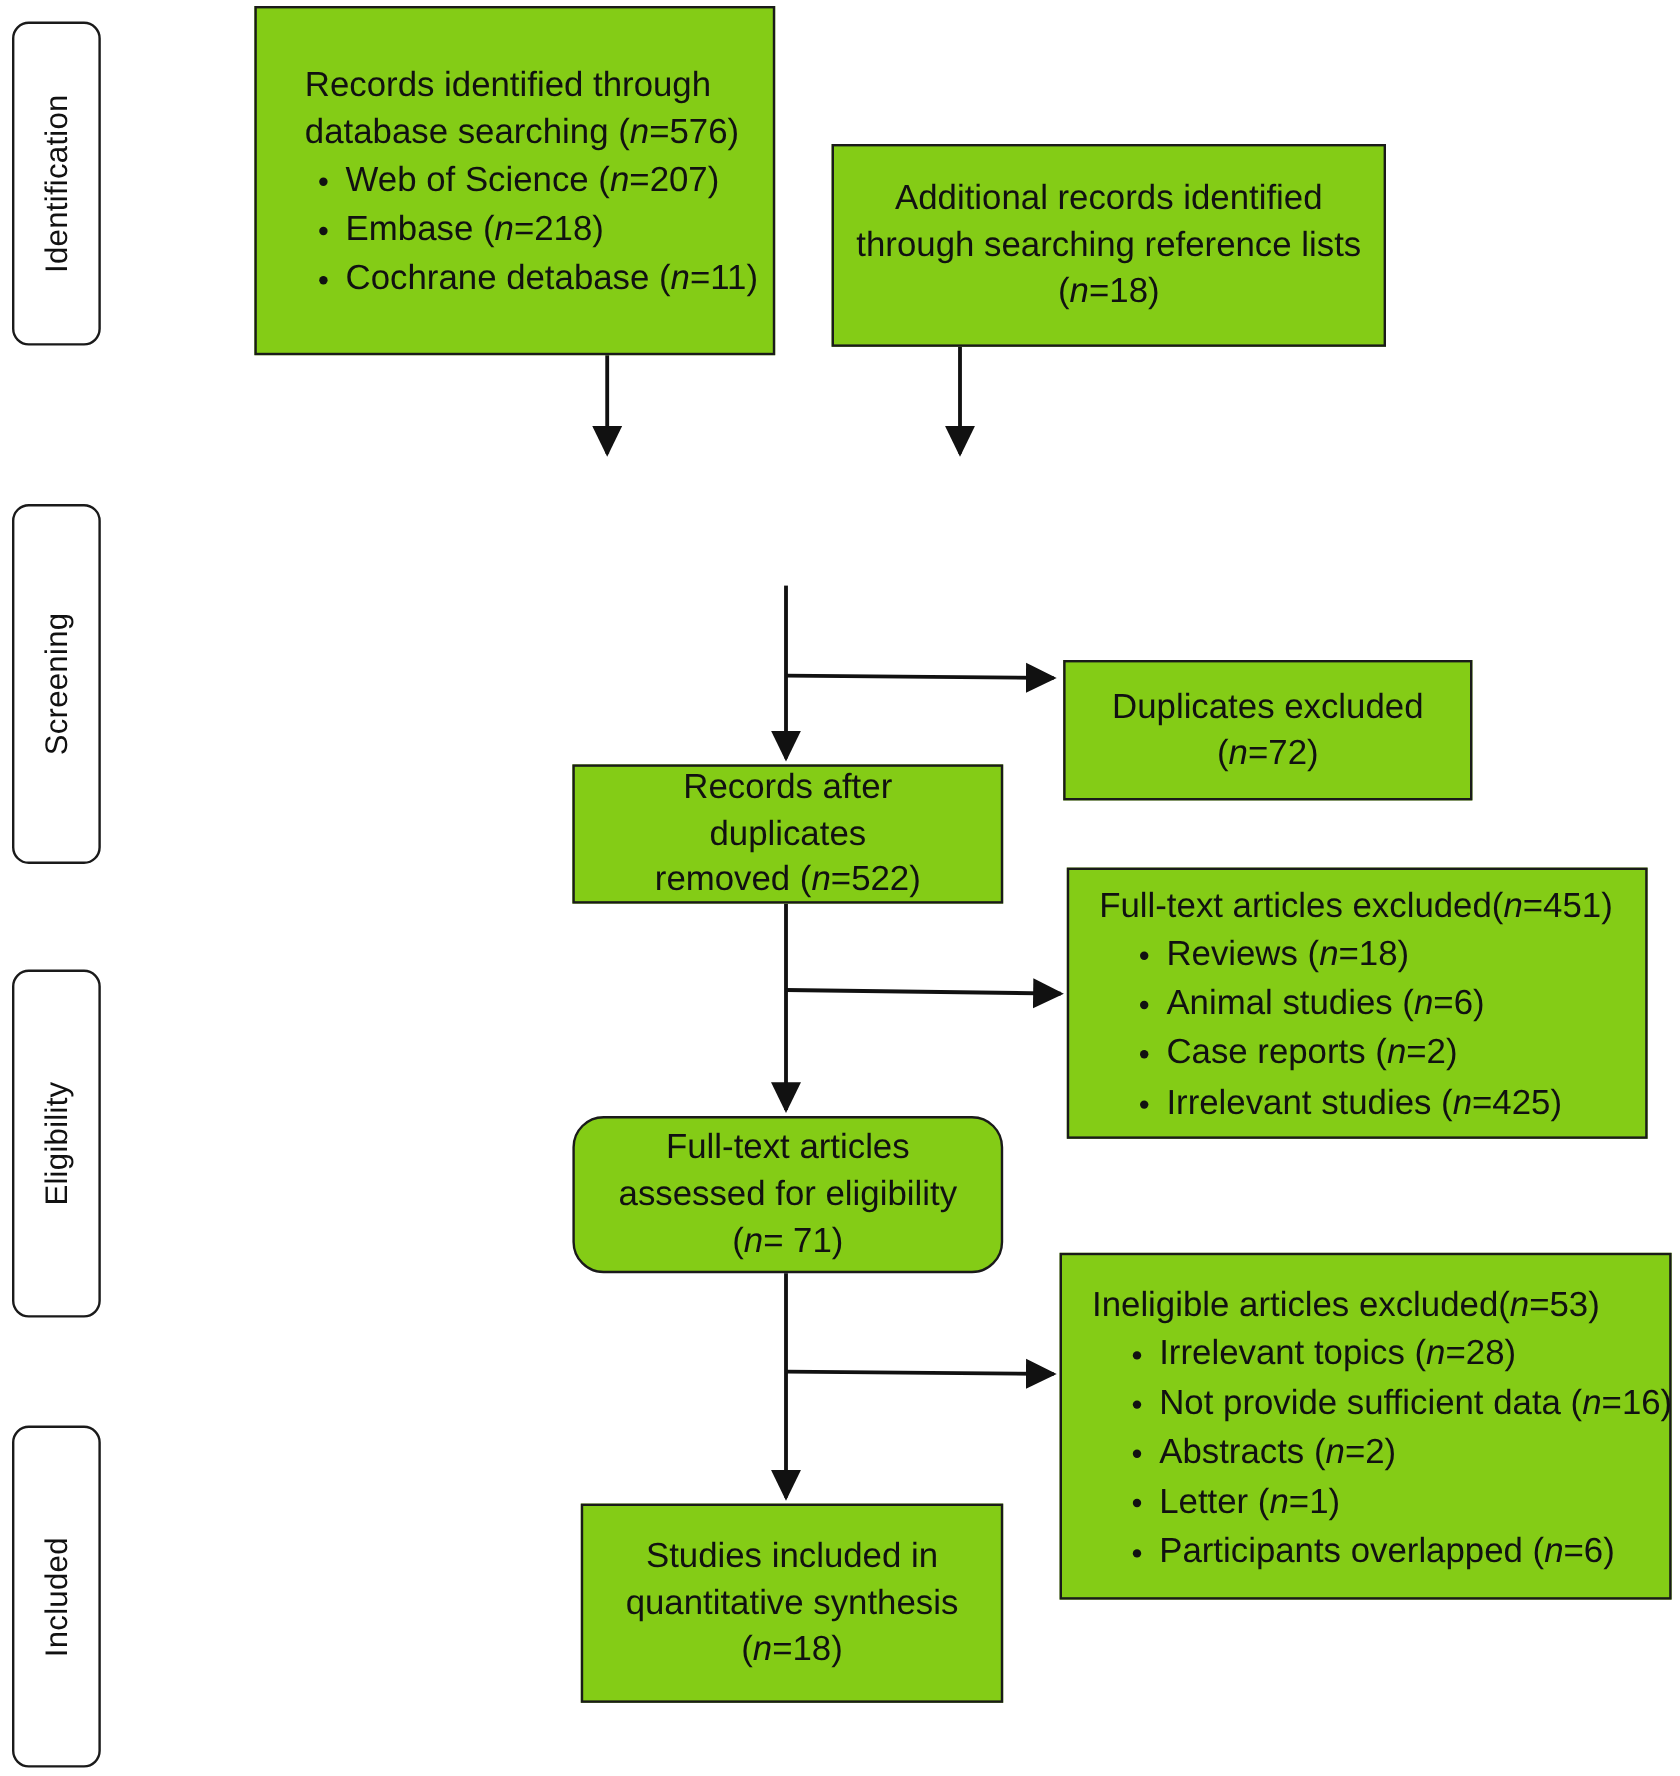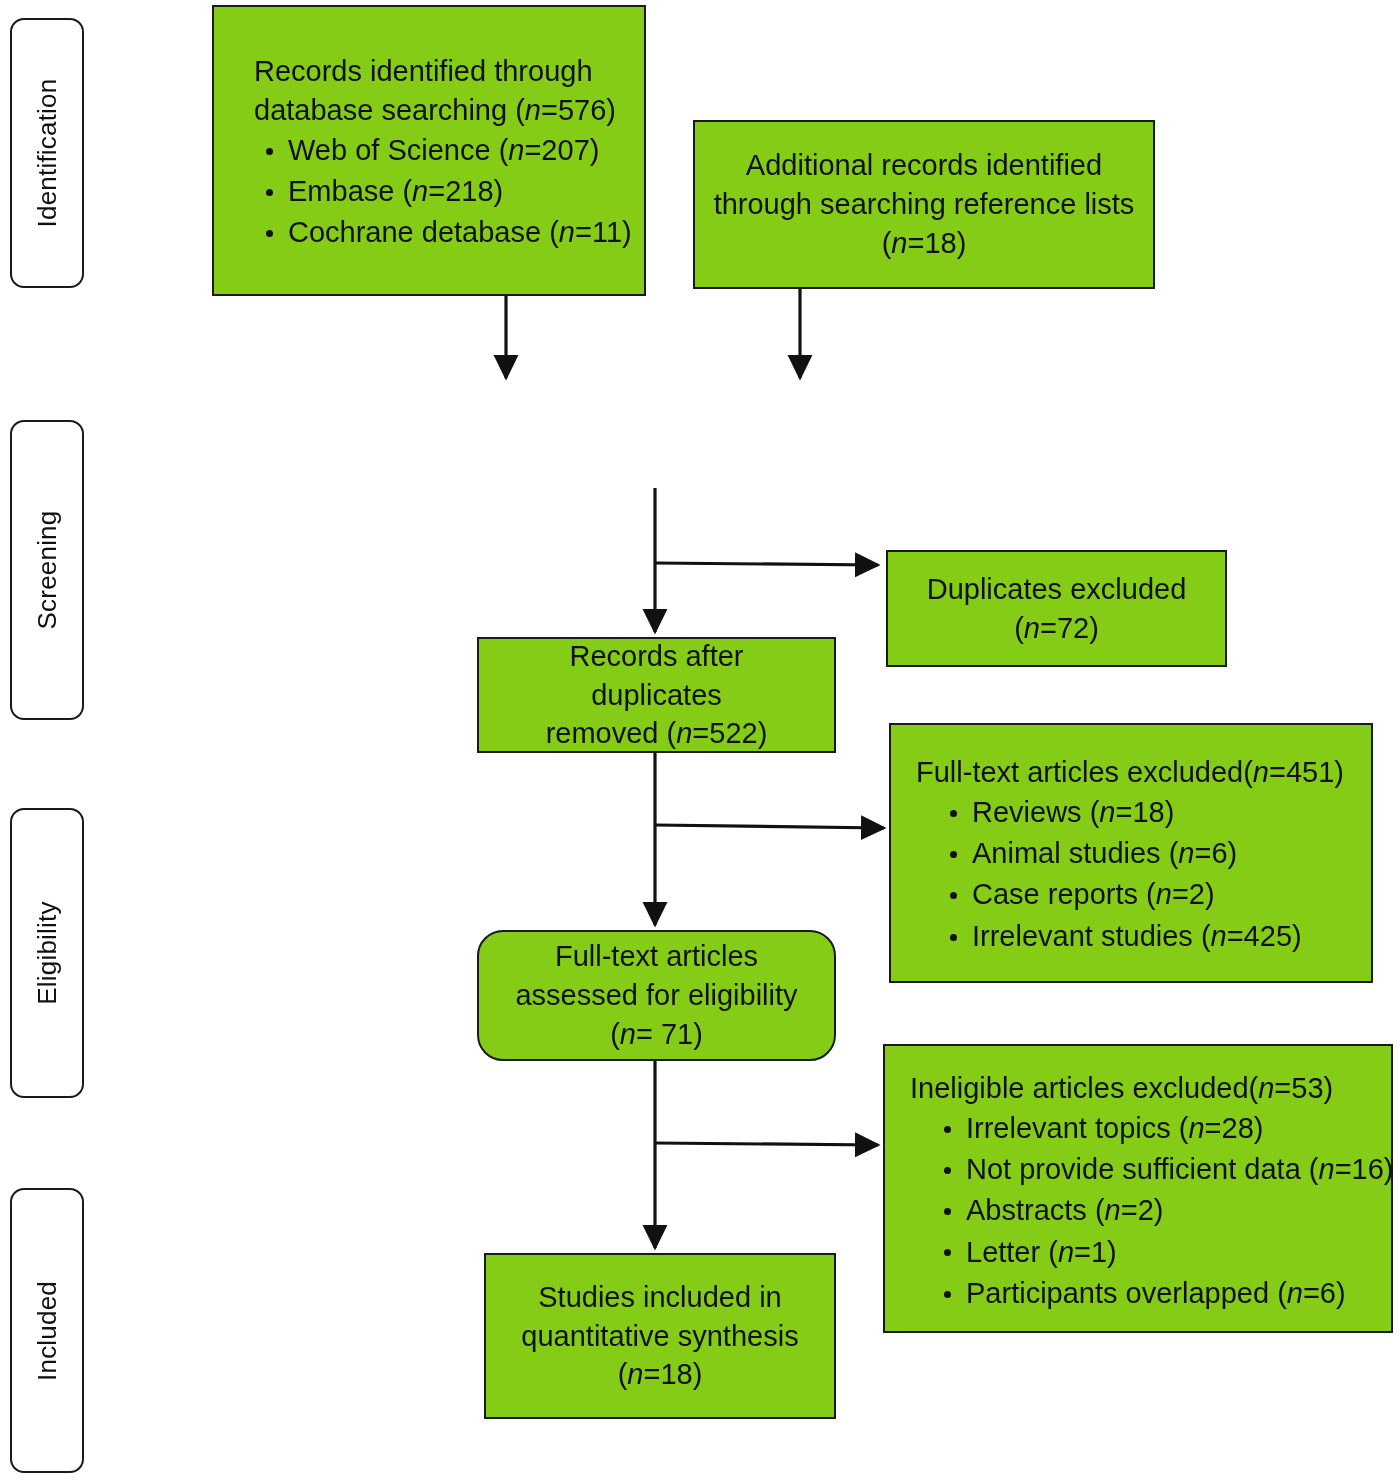--- a/index.html
+++ b/index.html
@@ -158,21 +158,21 @@
   <div class="box center" style="left:886px; top:510px; width:341px; height:117px; padding:4px 10px;margin-top:40px;">
     <div class="box-title">Duplicates   excluded
 (<em class="nv">n</em>=72)</div>
   </div>
 
   <div class="box center" style="left:477px; top:637px; width:359px; height:116px; padding:4px 28px;">
     <div class="box-title">Records after duplicates
 removed (<em class="nv">n</em>=522)</div>
   </div>
 
-  <div class="box" style="left:889px; top:723px; width:484px; height:260px; padding:10px 8px 6px 25px;">
+  <div class="box" style="left:889px; top:723px; width:484px; height:226px; padding:10px 8px 6px 25px;">
     <div class="box-title left">Full-text articles excluded(<em class="nv">n</em>=451)</div>
     <ul class="bullets" style="padding-left:22px;">
       <li>Reviews (<em class="nv">n</em>=18)</li>
       <li>Animal studies (<em class="nv">n</em>=6)</li>
       <li>Case reports (<em class="nv">n</em>=2)</li>
       <li>Irrelevant studies (<em class="nv">n</em>=425)</li>
     </ul>
   </div>
 
   <div class="box center" style="left:477px; top:930px; width:359px; height:131px; padding:4px 10px;border-radius:26px;">

